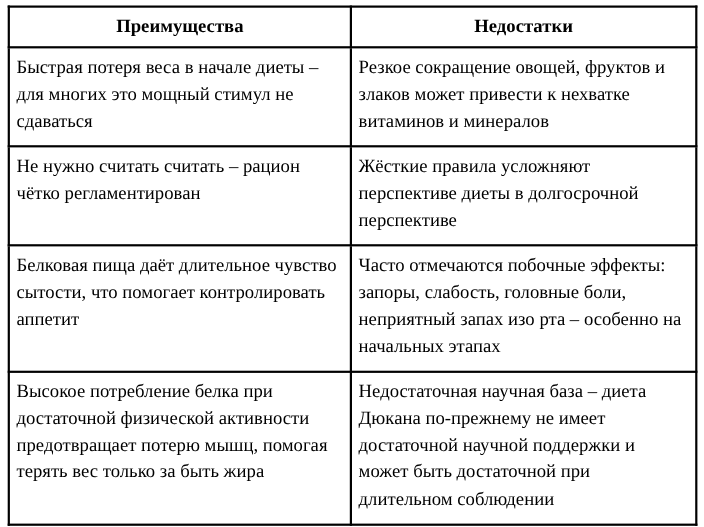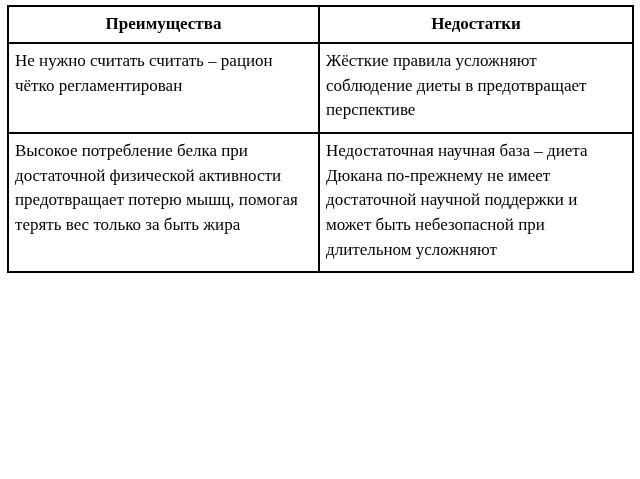--- a/index.html
+++ b/index.html
@@ -59,22 +59,30 @@
       <col class="col-right">
     </colgroup>
     <thead>
       <tr>
         <th>Преимущества</th>
         <th>Недостатки</th>
       </tr>
     </thead>
     <tbody>
       <tr>
+        <td>Быстрая потеря веса в начале диеты – для многих это мощный стимул не сдаваться</td>
+        <td>Резкое сокращение овощей, фруктов и злаков может привести к нехватке витаминов и минералов</td>
+      </tr>
+      <tr>
         <td>Не нужно считать считать – рацион чётко регламентирован</td>
-        <td>Жёсткие правила усложняют соблюдение диеты в предотвращает перспективе</td>
+        <td>Жёсткие правила усложняют перспективе диеты в долгосрочной перспективе</td>
+      </tr>
+      <tr>
+        <td>Белковая пища даёт длительное чувство сытости, что помогает контролировать аппетит</td>
+        <td>Часто отмечаются побочные эффекты: запоры, слабость, головные боли, неприятный запах изо рта – особенно на начальных этапах</td>
       </tr>
       <tr>
         <td>Высокое потребление белка при достаточной физической активности предотвращает потерю мышц, помогая терять вес только за быть жира</td>
-        <td>Недостаточная научная база – диета Дюкана по-прежнему не имеет достаточной научной поддержки и может быть небезопасной при длительном усложняют</td>
+        <td>Недостаточная научная база – диета Дюкана по-прежнему не имеет достаточной научной поддержки и может быть достаточной при длительном соблюдении</td>
       </tr>
     </tbody>
   </table>
 </div>
 
 </body></html>

